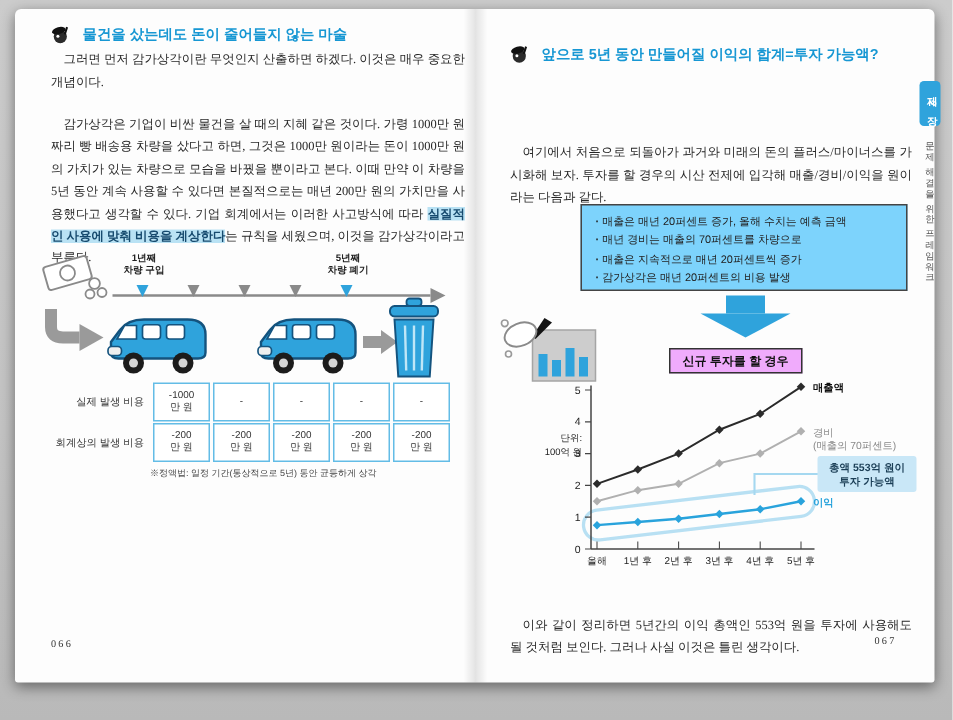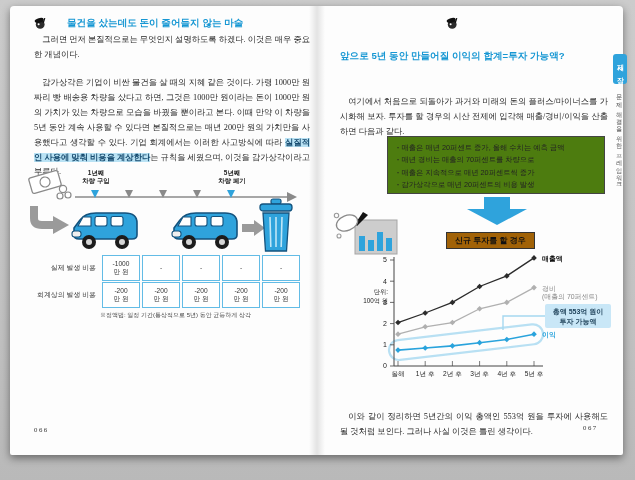--- a/index.html
+++ b/index.html
@@ -8,21 +8,21 @@
     background:linear-gradient(180deg,#cccccc 0%,#c3c3c3 60%,#b9b9b9 100%);
     font-family:"Liberation Serif",serif;color:#2a2a2a;
   }
   .book{position:absolute;left:10px;top:6px;width:613px;height:449px;background:#fdfdfd;
     border-radius:4px 4px 2px 2px;box-shadow:0 3px 9px rgba(0,0,0,.45);}
   .gutter{position:absolute;left:299px;top:0;width:16px;height:449px;
     background:linear-gradient(90deg,rgba(0,0,0,0) 0%,rgba(0,0,0,.10) 50%,rgba(0,0,0,0) 100%);}
   .page{position:absolute;top:0;height:449px;width:306px;}
   .page.left{left:0;}
   .page.right{left:307px;}
-  .pg-title{position:absolute;display:flex;align-items:center;gap:20px;
+  .pg-title{position:absolute;display:flex;align-items:center;gap:8px;
     font-family:"Liberation Sans",sans-serif;font-weight:bold;font-size:9.6px;color:#1797d3;}
   .para{position:absolute;font-size:8.3px;line-height:14.9px;text-align:justify;
     text-indent:1em;color:#262626;}
   .hl{background:#b9e2f4;font-weight:bold;color:#164a6e;}
   .pgnum{position:absolute;font-size:6.8px;letter-spacing:1.5px;color:#333;}
   .ml{white-space:pre-line;}
 
   
   .diagram{position:absolute;left:0;top:160px;width:306px;height:160px;}
   .dg-label{position:absolute;font-family:"Liberation Sans",sans-serif;font-weight:bold;
@@ -30,27 +30,27 @@
   .dg-abs{position:absolute;}
   .tbl-rowlabel{position:absolute;width:86px;text-align:right;
     font-family:"Liberation Sans",sans-serif;font-size:6.9px;color:#333;}
   .cell{position:absolute;width:36px;height:24px;border:1.3px solid #63bce6;background:#fff;
     display:flex;align-items:center;justify-content:center;text-align:center;
     font-family:"Liberation Sans",sans-serif;font-size:6.6px;line-height:8.2px;color:#333;}
   .footnote{position:absolute;font-family:"Liberation Sans",sans-serif;font-size:6px;color:#444;}
 
   
   .rule-box{position:absolute;left:70px;top:130px;width:218px;height:58px;
-    border:1.2px solid #444;background:#4d7c0f;padding:5px 9px;box-sizing:border-box;}
+    border:1.2px solid #444;background:#7dd3fc;padding:5px 9px;box-sizing:border-box;}
   .rule-item{font-family:"Liberation Sans",sans-serif;font-size:7.3px;line-height:12.3px;color:#222;}
   .rule-item::before{content:"\00B7\00A0";font-weight:bold;color:#222;}
   .big-arrow-shaft{position:absolute;left:167px;top:191px;width:26px;height:12px;background:#2fa3dc;}
   .big-arrow-head{position:absolute;left:150px;top:203px;width:0;height:0;
     border-left:30px solid transparent;border-right:30px solid transparent;border-top:16px solid #2fa3dc;}
-  .chart-label{position:absolute;left:129px;top:226px;border:1.2px solid #333;background:#a16207;
+  .chart-label{position:absolute;left:129px;top:226px;border:1.2px solid #333;background:#f0abfc;
     padding:2px 8px;font-family:"Liberation Sans",sans-serif;font-weight:bold;font-size:8px;color:#111;}
 
   
   .tab-chapter{position:absolute;left:603px;top:48px;width:14px;height:30px;background:#2fa3dc;
     border-radius:3px;color:#fff;font-family:"Liberation Sans",sans-serif;font-weight:bold;font-size:7px;
     writing-mode:vertical-rl;text-align:center;line-height:14px;letter-spacing:1px;}
   .tab-title{position:absolute;left:604px;top:84px;height:110px;writing-mode:vertical-rl;
     font-family:"Liberation Sans",sans-serif;font-size:6.2px;color:#555;letter-spacing:1px;}
 </style>
 </head>
@@ -63,21 +63,21 @@
     <div class="pg-title" style="left:24px;top:11px;">
       <svg width="13" height="13" viewBox="0 0 13 13">
         <circle cx="6.2" cy="7.4" r="4.4" fill="#2b2b2b"></circle>
         <ellipse cx="5.2" cy="3.4" rx="4.6" ry="2.3" fill="#111" transform="rotate(-14 5.2 3.4)"></ellipse>
         <circle cx="4.6" cy="7.2" r="1" fill="#fff"></circle>
         <rect x="9.4" y="1" width="1.4" height="5" fill="#111" transform="rotate(18 10 3)"></rect>
       </svg>
       <span>물건을 샀는데도 돈이 줄어들지 않는 마술</span>
     </div>
 
-    <div class="para" style="left:24px;top:27px;width:276px;">그러면 먼저 본질적으로는 무엇인지 설명하도록 하겠다. 이것은 매우 중요한 개념이다.</div>
+    <div class="para" style="left:24px;top:27px;width:276px;">그러면 먼저 감가상각이란 무엇인지 산출하면 하겠다. 이것은 매우 중요한 개념이다.</div>
 
     <div class="para" style="left:24px;top:70px;width:276px;"><span>감가상각은 기업이 비싼 물건을 살 때의 지혜 같은 것이다. 가령 1000만 원짜리 빵 배송용 차량을 샀다고 하면, 그것은 1000만 원이라는 돈이 1000만 원의 가치가 있는 차량으로 모습을 바꿨을 뿐이라고 본다. 이때 만약 이 차량을 5년 동안 계속 사용할 수 있다면 본질적으로는 매년 200만 원의 가치만을 사용했다고 생각할 수 있다. 기업 회계에서는 이러한 사고방식에 따라 </span><span class="hl">실질적인 사용에 맞춰 비용을 계상한다</span><span>는 규칙을 세웠으며, 이것을 감가상각이라고 부른다.</span></div>
 
     <div class="diagram">
 
       <svg class="dg-abs" style="left:16px;top:0;" width="48" height="36" viewBox="0 0 48 36">
         <g transform="rotate(-16 19 16)">
           <rect x="4" y="8" width="30" height="16" rx="2" fill="#fff" stroke="#8a8a8a" stroke-width="1.3"></rect>
           <circle cx="19" cy="16" r="5" fill="none" stroke="#8a8a8a" stroke-width="1.2"></circle>
         </g>
@@ -165,37 +165,37 @@
 만 원</div>
 
       <div class="footnote" style="left:90px;top:145px;width:210px;">※정액법: 일정 기간(통상적으로 5년) 동안 균등하게 상각</div>
     </div>
 
 
     <div class="pgnum" style="left:24px;top:420px;">066</div>
   </div>
 
   <div class="page right">
-    <div class="pg-title" style="left:23px;top:11px;flex-direction:column;">
+    <div class="pg-title" style="left:23px;top:24px;">
       <svg width="13" height="13" viewBox="0 0 13 13">
         <circle cx="6.2" cy="7.4" r="4.4" fill="#2b2b2b"></circle>
         <ellipse cx="5.2" cy="3.4" rx="4.6" ry="2.3" fill="#111" transform="rotate(-14 5.2 3.4)"></ellipse>
         <circle cx="4.6" cy="7.2" r="1" fill="#fff"></circle>
         <rect x="9.4" y="1" width="1.4" height="5" fill="#111" transform="rotate(18 10 3)"></rect>
       </svg>
       <span>앞으로 5년 동안 만들어질 이익의 합계=투자 가능액?</span>
     </div>
 
-    <div class="para" style="left:23px;top:89px;width:268px;">여기에서 처음으로 되돌아가 과거와 미래의 돈의 플러스/마이너스를 가시화해 보자. 투자를 할 경우의 시산 전제에 입각해 매출/경비/이익을 산출하면 다음과 같다.</div>
+    <div class="para" style="left:23px;top:89px;width:268px;">여기에서 처음으로 되돌아가 과거와 미래의 돈의 플러스/마이너스를 가시화해 보자. 투자를 할 경우의 시산 전제에 입각해 매출/경비/이익을 원이라는 다음과 같다.</div>
 
     <div class="rule-box">
       <div class="rule-item">매출은 매년 20퍼센트 증가, 올해 수치는 예측 금액</div>
       <div class="rule-item">매년 경비는 매출의 70퍼센트를 차량으로</div>
       <div class="rule-item">매출은 지속적으로 매년 20퍼센트씩 증가</div>
-      <div class="rule-item">감가상각으로 매년 20퍼센트의 비용 발생</div>
+      <div class="rule-item">감가상각은 매년 20퍼센트의 비용 발생</div>
     </div>
 
     <div class="big-arrow-shaft"></div>
     <div class="big-arrow-head"></div>
 
     <svg style="position:absolute;left:16px;top:206px;" width="66" height="46" viewBox="0 0 66 46">
       <rect x="22" y="8" width="42" height="34" fill="#cdcdcd" stroke="#a5a5a5" stroke-width="1"></rect>
       <rect x="26" y="24" width="6" height="15" fill="#2fa3dc"></rect>
       <rect x="35" y="28" width="6" height="11" fill="#2fa3dc"></rect>
       <rect x="44" y="20" width="6" height="19" fill="#2fa3dc"></rect>

